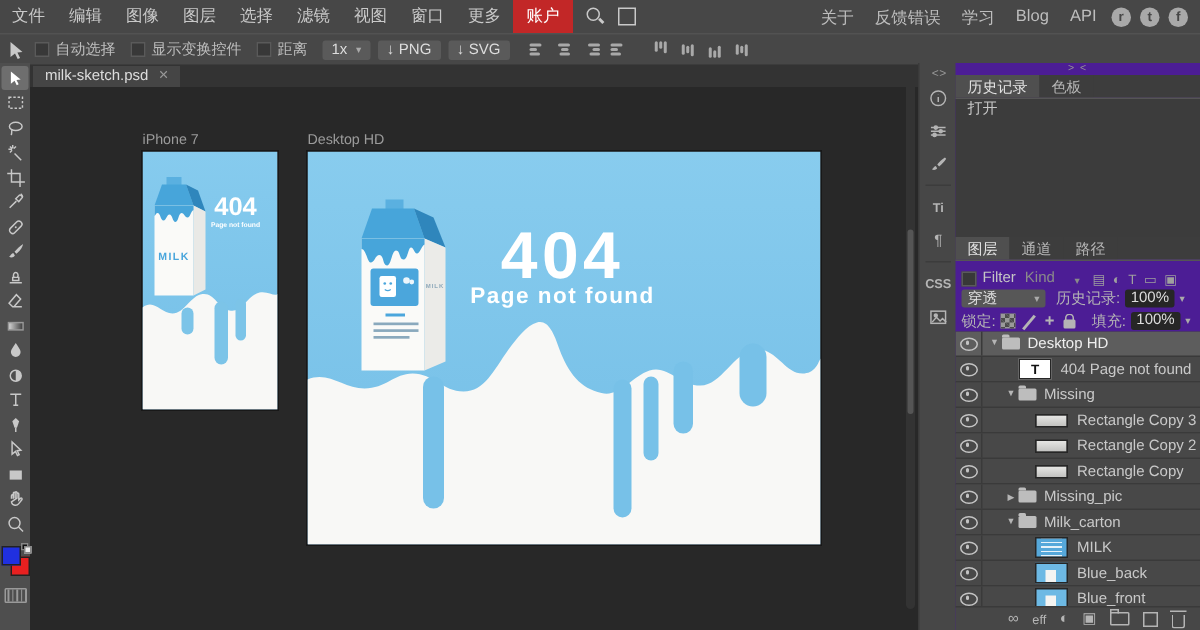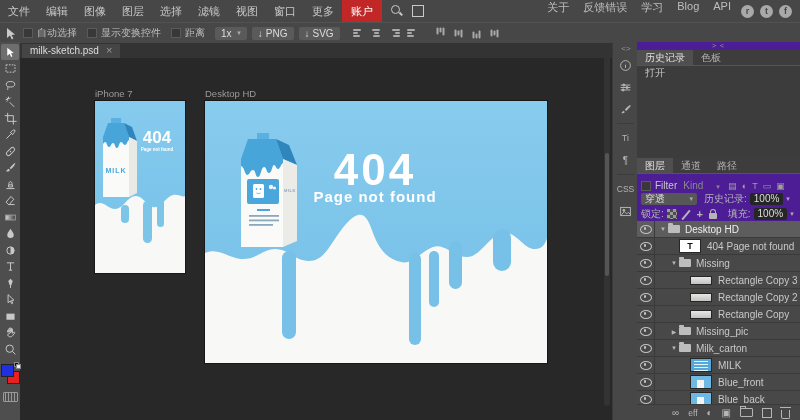--- a/index.html
+++ b/index.html
@@ -3,21 +3,21 @@
 <meta charset="utf-8">
 <style>
   html,body{margin:0;padding:0;width:800px;height:420px;overflow:hidden;
     background:#282828;font-family:"Liberation Sans",sans-serif;
     -webkit-font-smoothing:antialiased;user-select:none}
   #app{position:relative;width:800px;height:420px}
 
   
   .menubar{position:absolute;left:0;top:0;right:0;height:22px;background:#474747;
     display:flex;align-items:center;font-size:11px;color:#c9c9c9;z-index:5}
-  .menubar nav{display:flex;height:100%}
+  .menubar nav{display:flex;align-items:center;height:100%}
   .mitem{padding:0 8px;line-height:22px;cursor:default}
   .account{background:#c22727;color:#fff;padding:0 9px;line-height:22px}
   .mag{width:12px;height:12px;position:relative;margin:0 9px}
   .mag::before{content:'';position:absolute;left:0;top:0;width:7px;height:7px;
     border:1.5px solid #c9c9c9;border-radius:50%}
   .mag::after{content:'';position:absolute;left:8px;top:8px;width:4px;height:1.5px;
     background:#c9c9c9;transform:rotate(45deg)}
   .fs{width:10px;height:10px;border:1.5px solid #c9c9c9;margin-right:8px}
   .spacer{flex:1}
   .hlink{padding:0 7px;color:#bdbdbd}
@@ -71,21 +71,21 @@
   .vscroll .vthumb{position:absolute;left:1px;right:1px;top:30%;height:34%;background:#555;border-radius:2px}
 
   
   .strip{position:absolute;left:612px;top:42px;width:25px;bottom:0;background:#474747;
     border-left:1px solid #3a3a3a;display:flex;flex-direction:column;align-items:center;
     color:#b5b5b5;font-size:10px;z-index:4}
   .strip .sico{height:22px;display:flex;align-items:center;justify-content:center;width:100%}
   .strip .sep{width:70%;height:1px;background:#3c3c3c;margin:3px 0}
   .strip .coll{font-size:8px;letter-spacing:-1px;height:12px;color:#999}
   .strip svg{width:13px;height:13px;stroke:#b5b5b5;fill:none;stroke-width:1.2}
-  .strip .txt{font-size:8.5px;font-weight:normal;letter-spacing:0}
+  .strip .txt{font-size:8.5px;font-weight:bold;letter-spacing:0}
 
   
   .rpanel{position:absolute;left:637px;top:42px;right:0;bottom:0;background:#4c1d95;
     display:flex;flex-direction:column;font-size:10px;color:#c5c5c5;z-index:4}
   .collapse{height:8px;text-align:center;font-size:7px;color:#999;line-height:8px;letter-spacing:1px}
   .ptabs{height:15px;display:flex;background:#3d3d3d;flex:none}
   .ptab{padding:1px 8px;display:flex;align-items:center;background:#3d3d3d;color:#b5b5b5}
   .ptab.act{background:#4f4f4f;color:#e2e2e2}
   .hist{height:92px;background:#3c3c3c;border-top:1px solid #555;flex:none;overflow:hidden}
   .hentry{height:14px;line-height:14px;padding:0 8px;color:#c5c5c5}
@@ -615,30 +615,30 @@
           <span class="thumb milk"></span>
           <span class="lname">MILK</span>
         </div>
         <div class="lrow">
           <span class="eyec">
             <span class="eye"></span>
           </span>
           <span style="width: 25px; flex: 0 0 auto;"></span>
           <span class="caret"></span>
           <span class="thumb blue"></span>
-          <span class="lname">Blue_front</span>
+          <span class="lname">Blue_back</span>
         </div>
         <div class="lrow">
           <span class="eyec">
             <span class="eye"></span>
           </span>
           <span style="width: 25px; flex: 0 0 auto;"></span>
           <span class="caret"></span>
           <span class="thumb blue"></span>
-          <span class="lname">Blue_back</span>
+          <span class="lname">Blue_front</span>
         </div>
       </div>
 
     <div class="lbar">
       <span class="gly">∞</span>
       <span class="gly eff">eff</span>
       <span class="gly">◐</span>
       <span class="gly">▣</span>
       <span class="fold2"></span>
       <span class="newl"></span>

